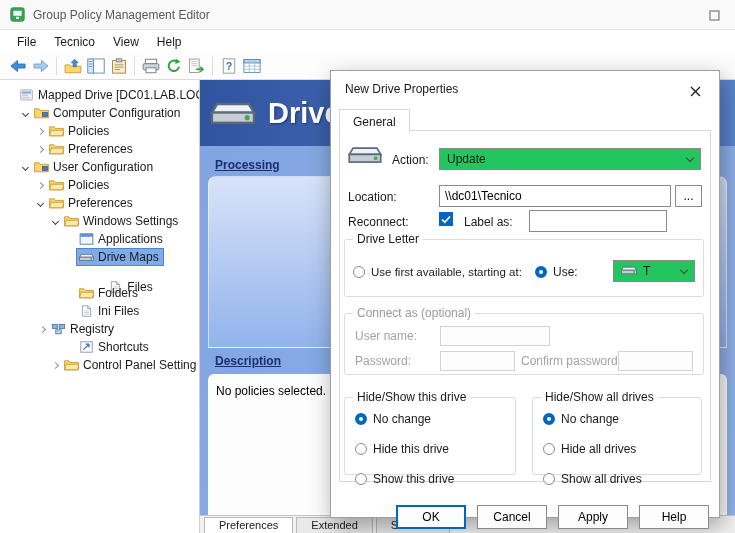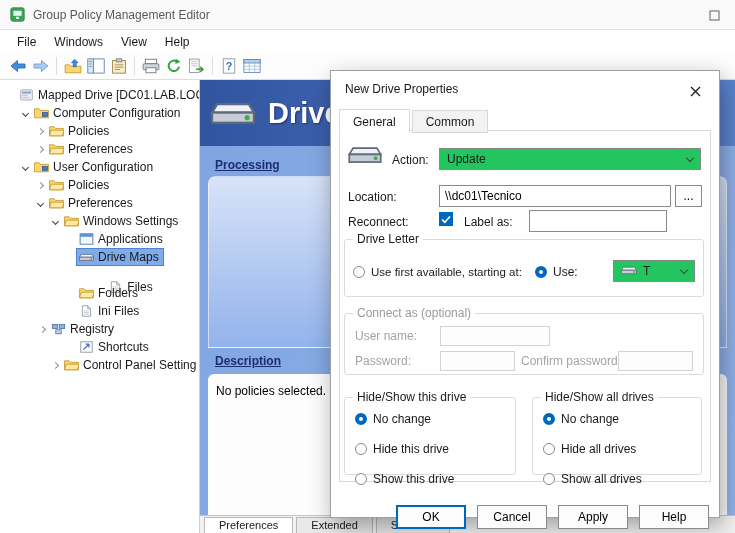--- a/index.html
+++ b/index.html
@@ -110,21 +110,21 @@
   <span class="title-text">Group Policy Management Editor</span>
   <span class="win-btn">
     <svg width="11" height="11">
         <rect x="1" y="1" width="9" height="9" fill="none" stroke="#7a7a7a" stroke-width="1.2"></rect>
       </svg>
   </span>
 </div>
 
 <div class="menubar">
     <div class="menu-item">File</div>
-    <div class="menu-item">Windows</div>
+    <div class="menu-item">Tecnico</div>
     <div class="menu-item">View</div>
     <div class="menu-item">Help</div>
   </div>
 
 <div class="toolbar">
     <div class="tool">
       <svg width="18" height="16" viewBox="0 0 18 16">
         <path d="M8.5 2.5 L2 8 L8.5 13.5 V10 H16 V6 H8.5 Z" fill="#3f8ede" stroke="#2a6cb0" stroke-width="0.9"></path>
       </svg>
     </div>
@@ -438,21 +438,20 @@
   <div class="dlg-titlebar">
     <span>New Drive Properties</span>
   </div>
   <div class="dlg-close">
     <svg width="11" height="11">
         <path d="M1 1 L10 10 M10 1 L1 10" stroke="#222" stroke-width="1.4"></path>
       </svg>
   </div>
   <div class="dlg-tabs">
       <div class="dtab active">General</div>
-      <div class="dtab">Common</div>
     </div>
 
   <div class="dlg-page">
     <span style="position:absolute;left:8px;top:10px"><svg width="34" height="26" viewBox="0 0 16 12">
           <path d="M2.4 3.2 L13.6 3.2 L15.4 6.2 L0.6 6.2 Z" fill="#eef1f5" stroke="#5e6a7a" stroke-width="0.8"></path>
           <rect x="0.6" y="6.2" width="14.8" height="3.6" fill="#c6cdd6" stroke="#5e6a7a" stroke-width="0.8"></rect>
           <circle cx="13" cy="8" r="0.9" fill="#3fae4a"></circle>
         </svg></span>
     <span class="lab" style="left:52px;top:22px">Action:</span>
     <div class="combo" style="left:99px;top:17px;width:262px">

